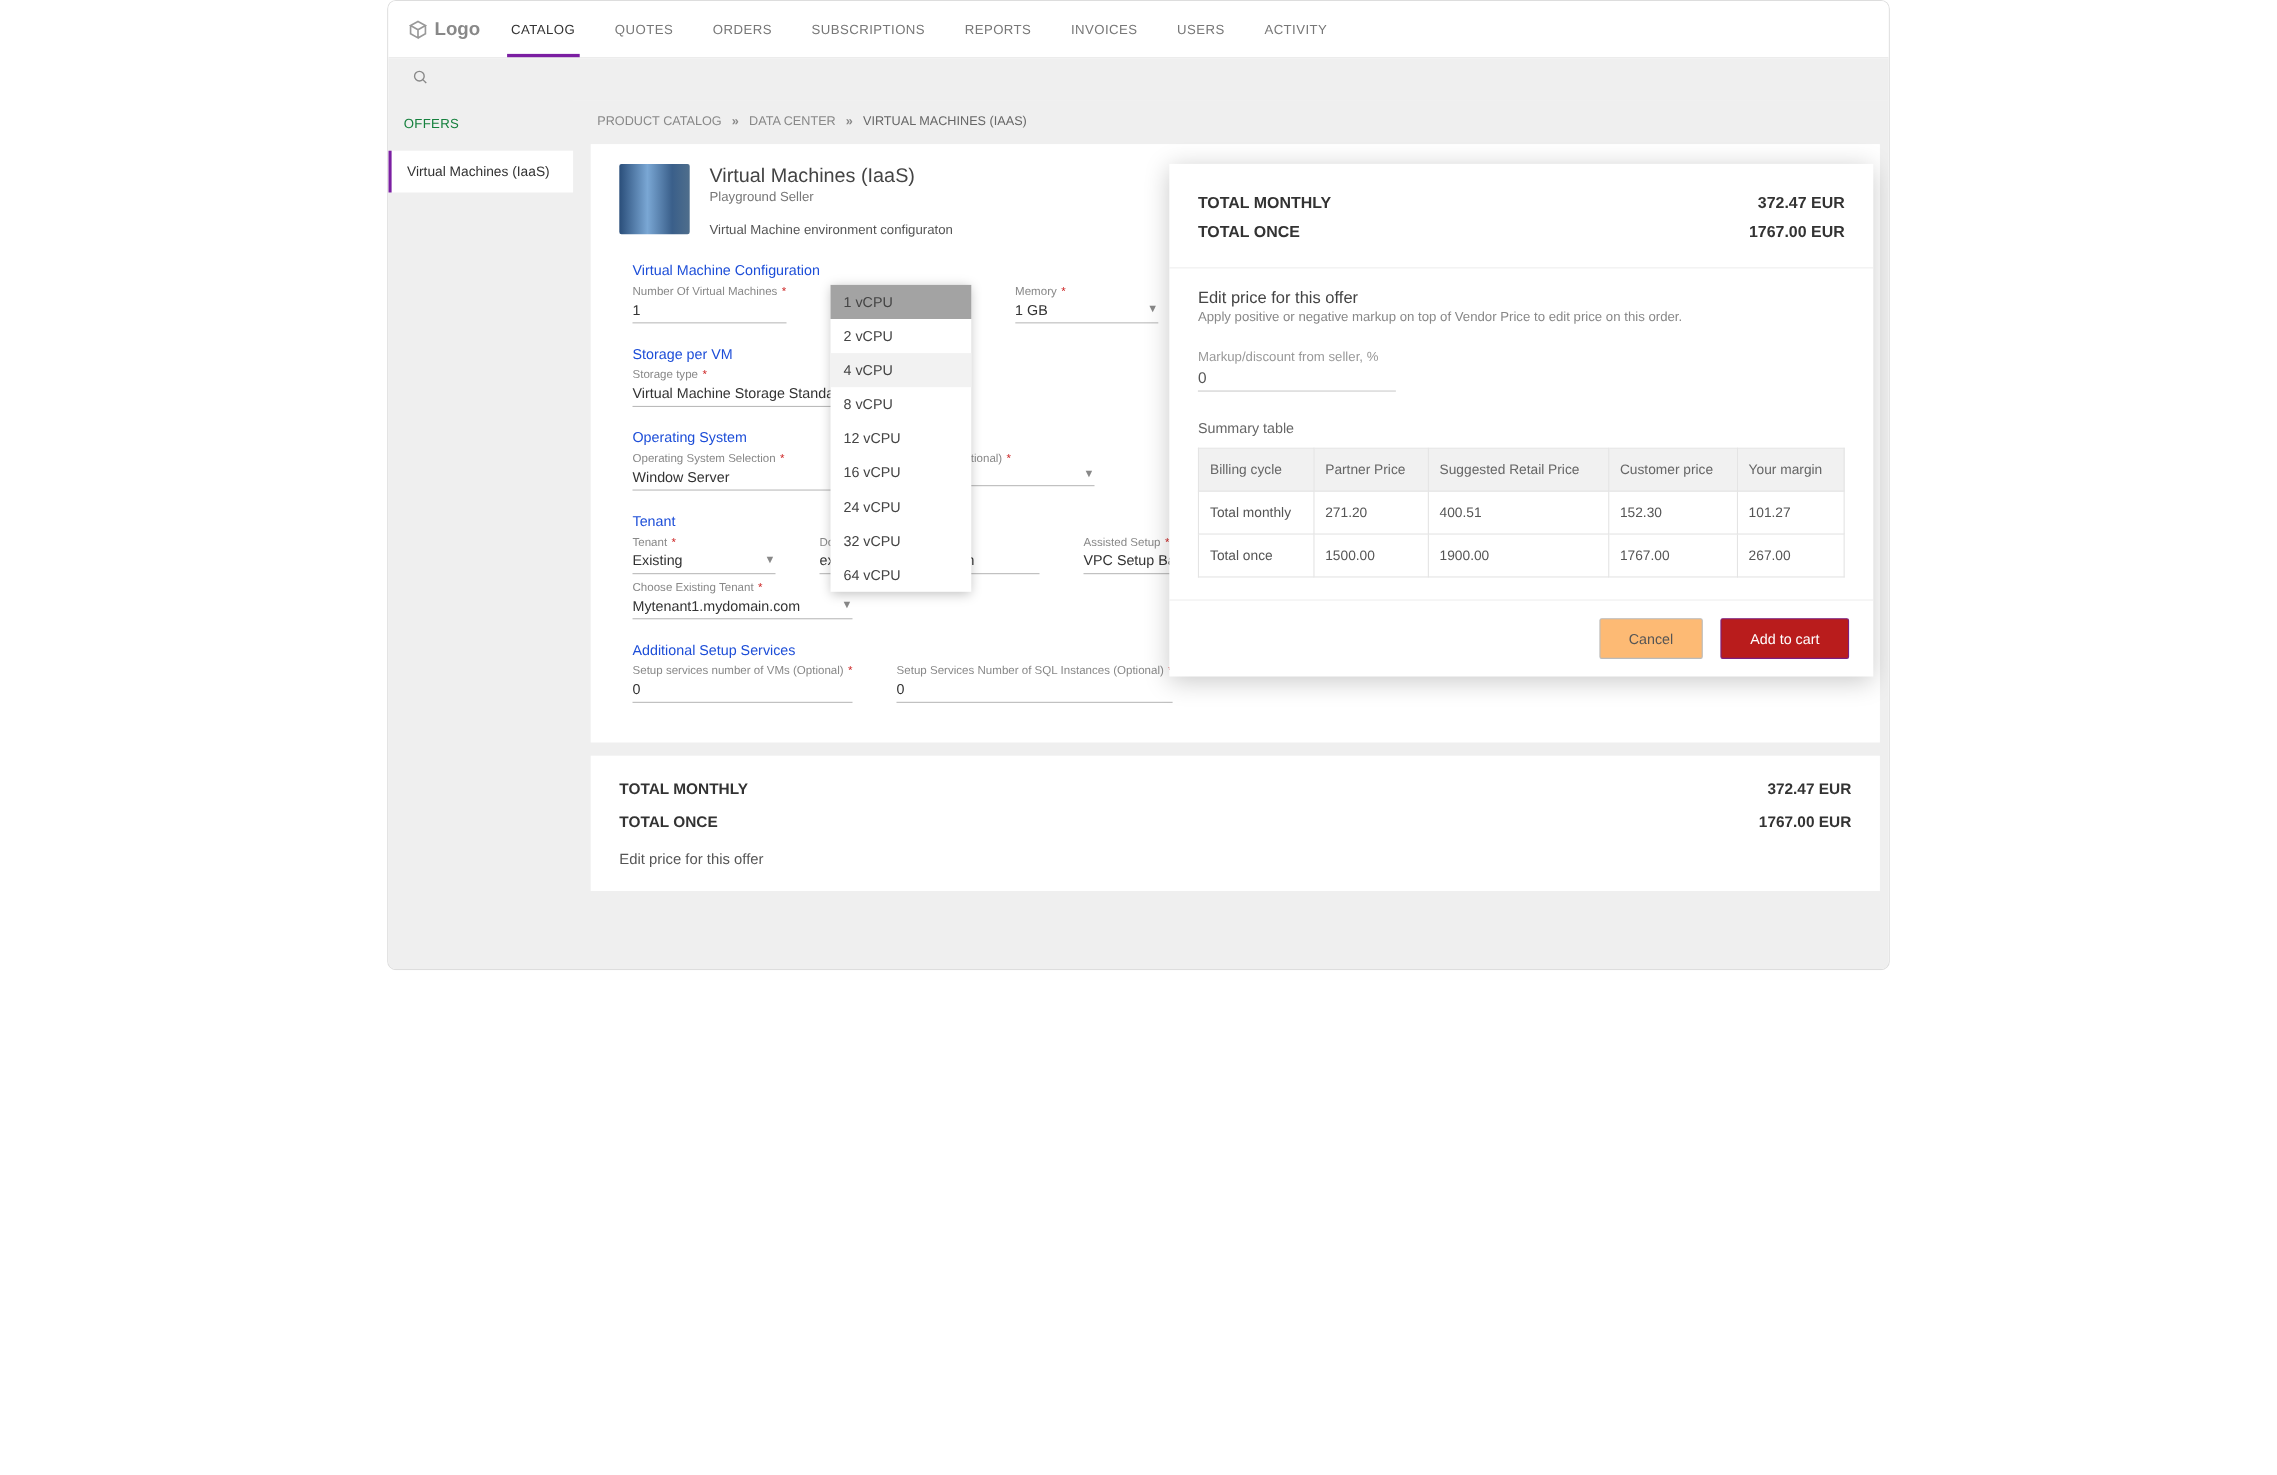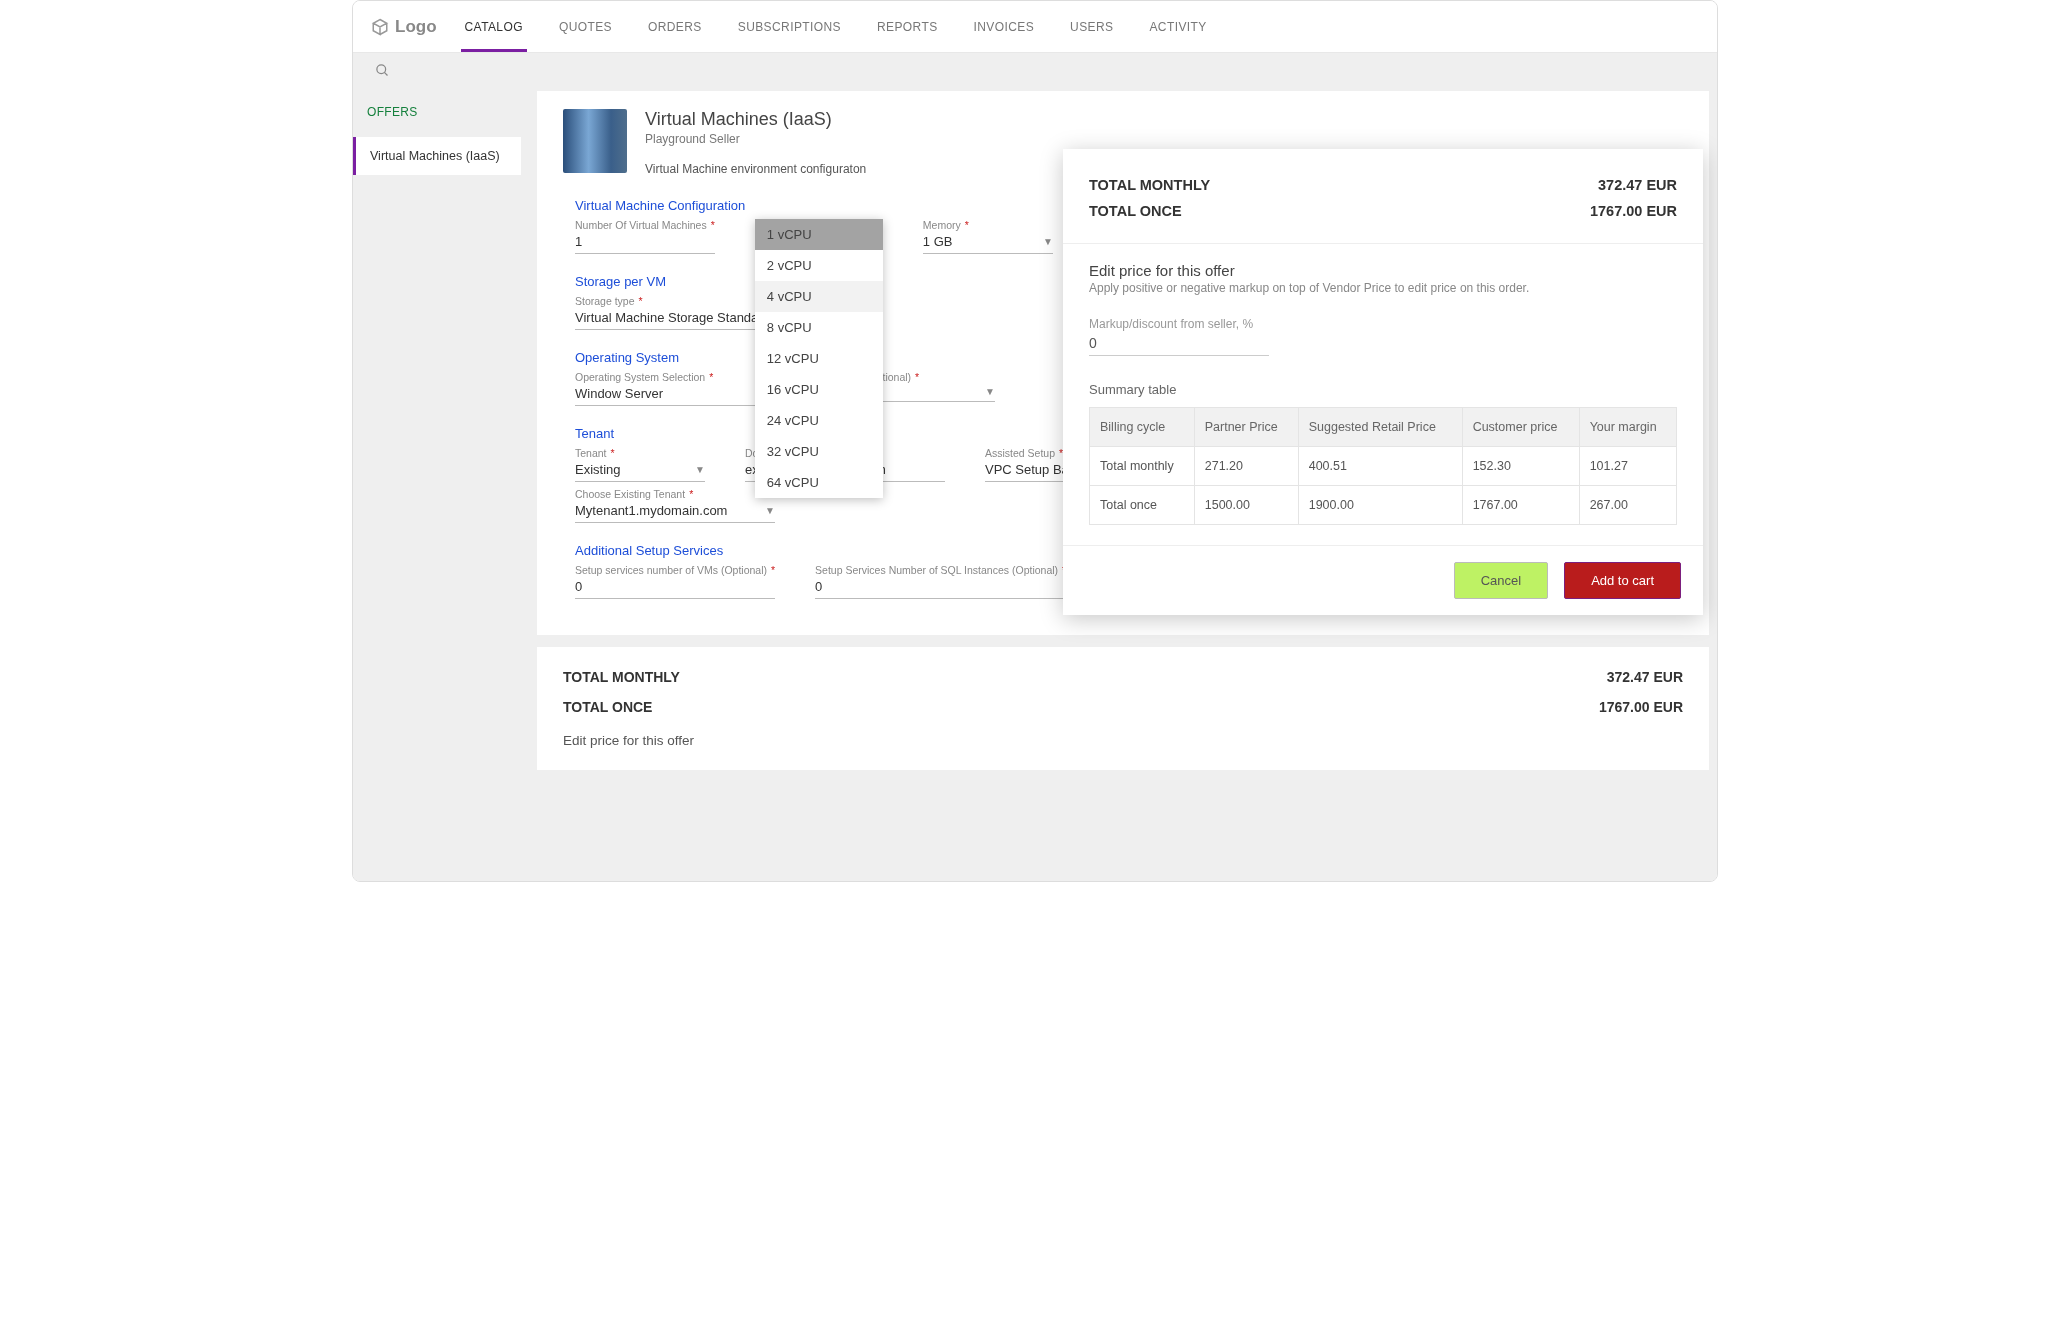--- a/index.html
+++ b/index.html
@@ -68,21 +68,21 @@
 .panel .edit-hint { font-size: 12px; color: #888; margin-top: 2px; }
 .panel .markup-label { font-size: 12px; color: #999; margin-top: 22px; }
 .panel .markup-value { font-size: 14px; color: #555; padding: 4px 0; border-bottom: 1px solid #ccc; width: 180px; }
 
 .summary-label { font-size: 13px; color: #666; margin: 26px 0 10px; }
 .table { width: 100%; border-collapse: collapse; }
 .table th { text-align: left; font-weight: 400; font-size: 12.5px; color: #666; background: #f1f1f1; padding: 12px 10px; border: 1px solid #e4e4e4; }
 .table td { font-size: 12.5px; color: #555; padding: 12px 10px; border: 1px solid #e4e4e4; }
 
 .panel-foot { display: flex; justify-content: flex-end; gap: 16px; padding: 16px 22px; }
-.btn { padding: 10px 26px; font-size: 13px; border-radius: 2px; cursor: pointer; border: 1px solid #bbb; background: #bef264; color: #555; }
+.btn { padding: 10px 26px; font-size: 13px; border-radius: 2px; cursor: pointer; border: 1px solid #bbb; background: #fdba74; color: #555; }
 .btn.primary { background: #b91c1c; border-color: #7b1f7e; color: #fff; }
 </style>
 </head>
 <body>
 
 <div class="app">
 
   <div class="topbar">
     <div class="logo">
       <svg viewBox="0 0 24 24" fill="none" stroke="#999" stroke-width="2">
@@ -109,20 +109,27 @@
       </svg>
   </div>
 
   <div class="body">
     <div class="sidebar">
       <div class="sb-title">OFFERS</div>
       <div class="sb-item">Virtual Machines (IaaS)</div>
     </div>
 
     <div class="main">
+      <div class="crumbs">
+        <span>PRODUCT CATALOG</span>
+        <span class="sep">»</span>
+        <span>DATA CENTER</span>
+        <span class="sep">»</span>
+        <span class="leaf">VIRTUAL MACHINES (IAAS)</span>
+      </div>
 
       <div class="card">
         <div class="prod-head">
           <div class="prod-img"></div>
           <div>
             <div class="prod-title">Virtual Machines (IaaS)</div>
             <div class="prod-sub">Playground Seller</div>
             <div class="prod-desc">Virtual Machine environment configuraton</div>
           </div>
         </div>

